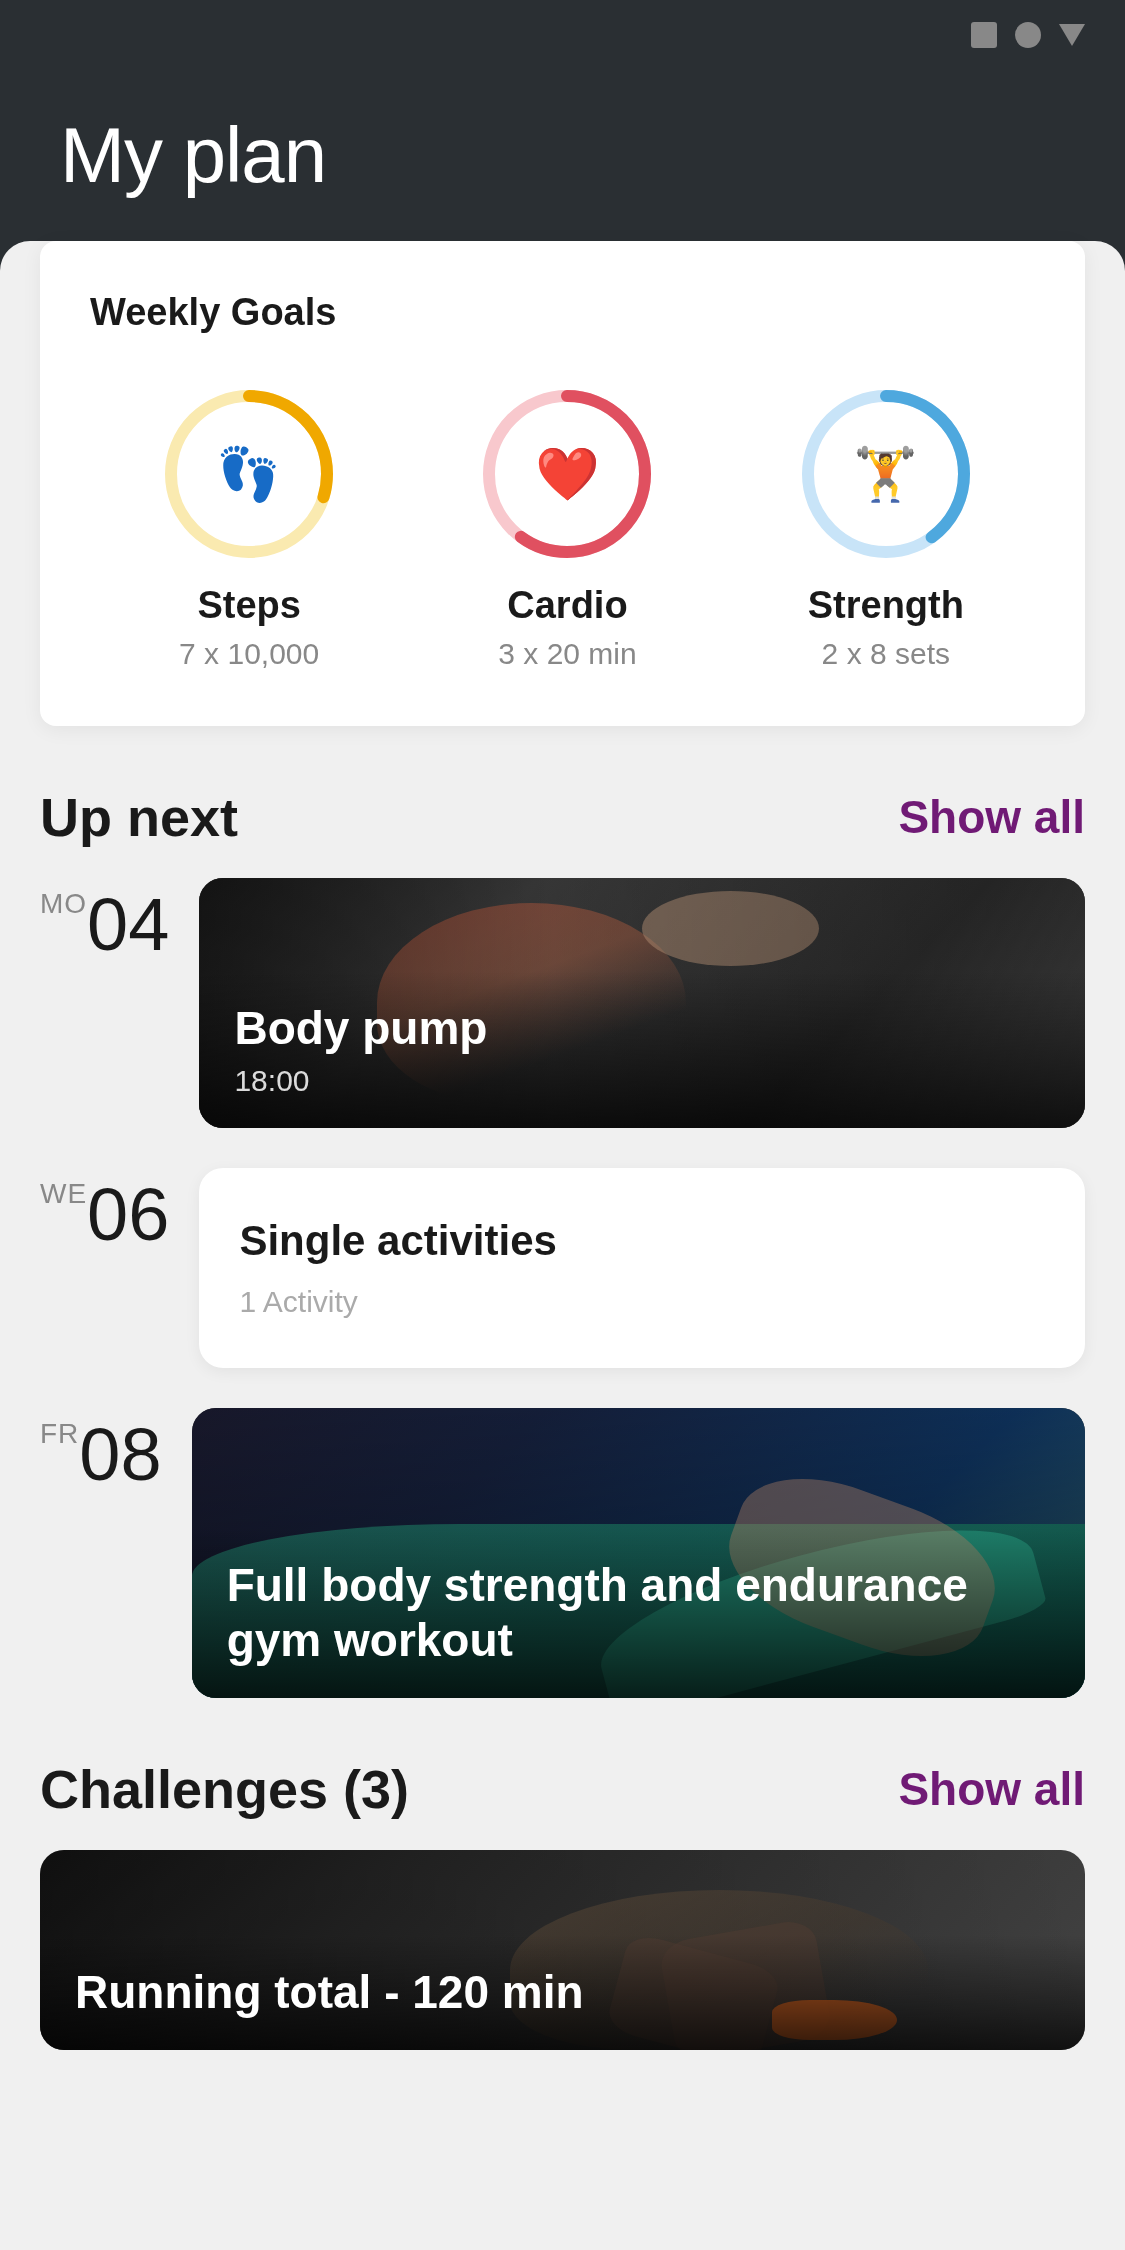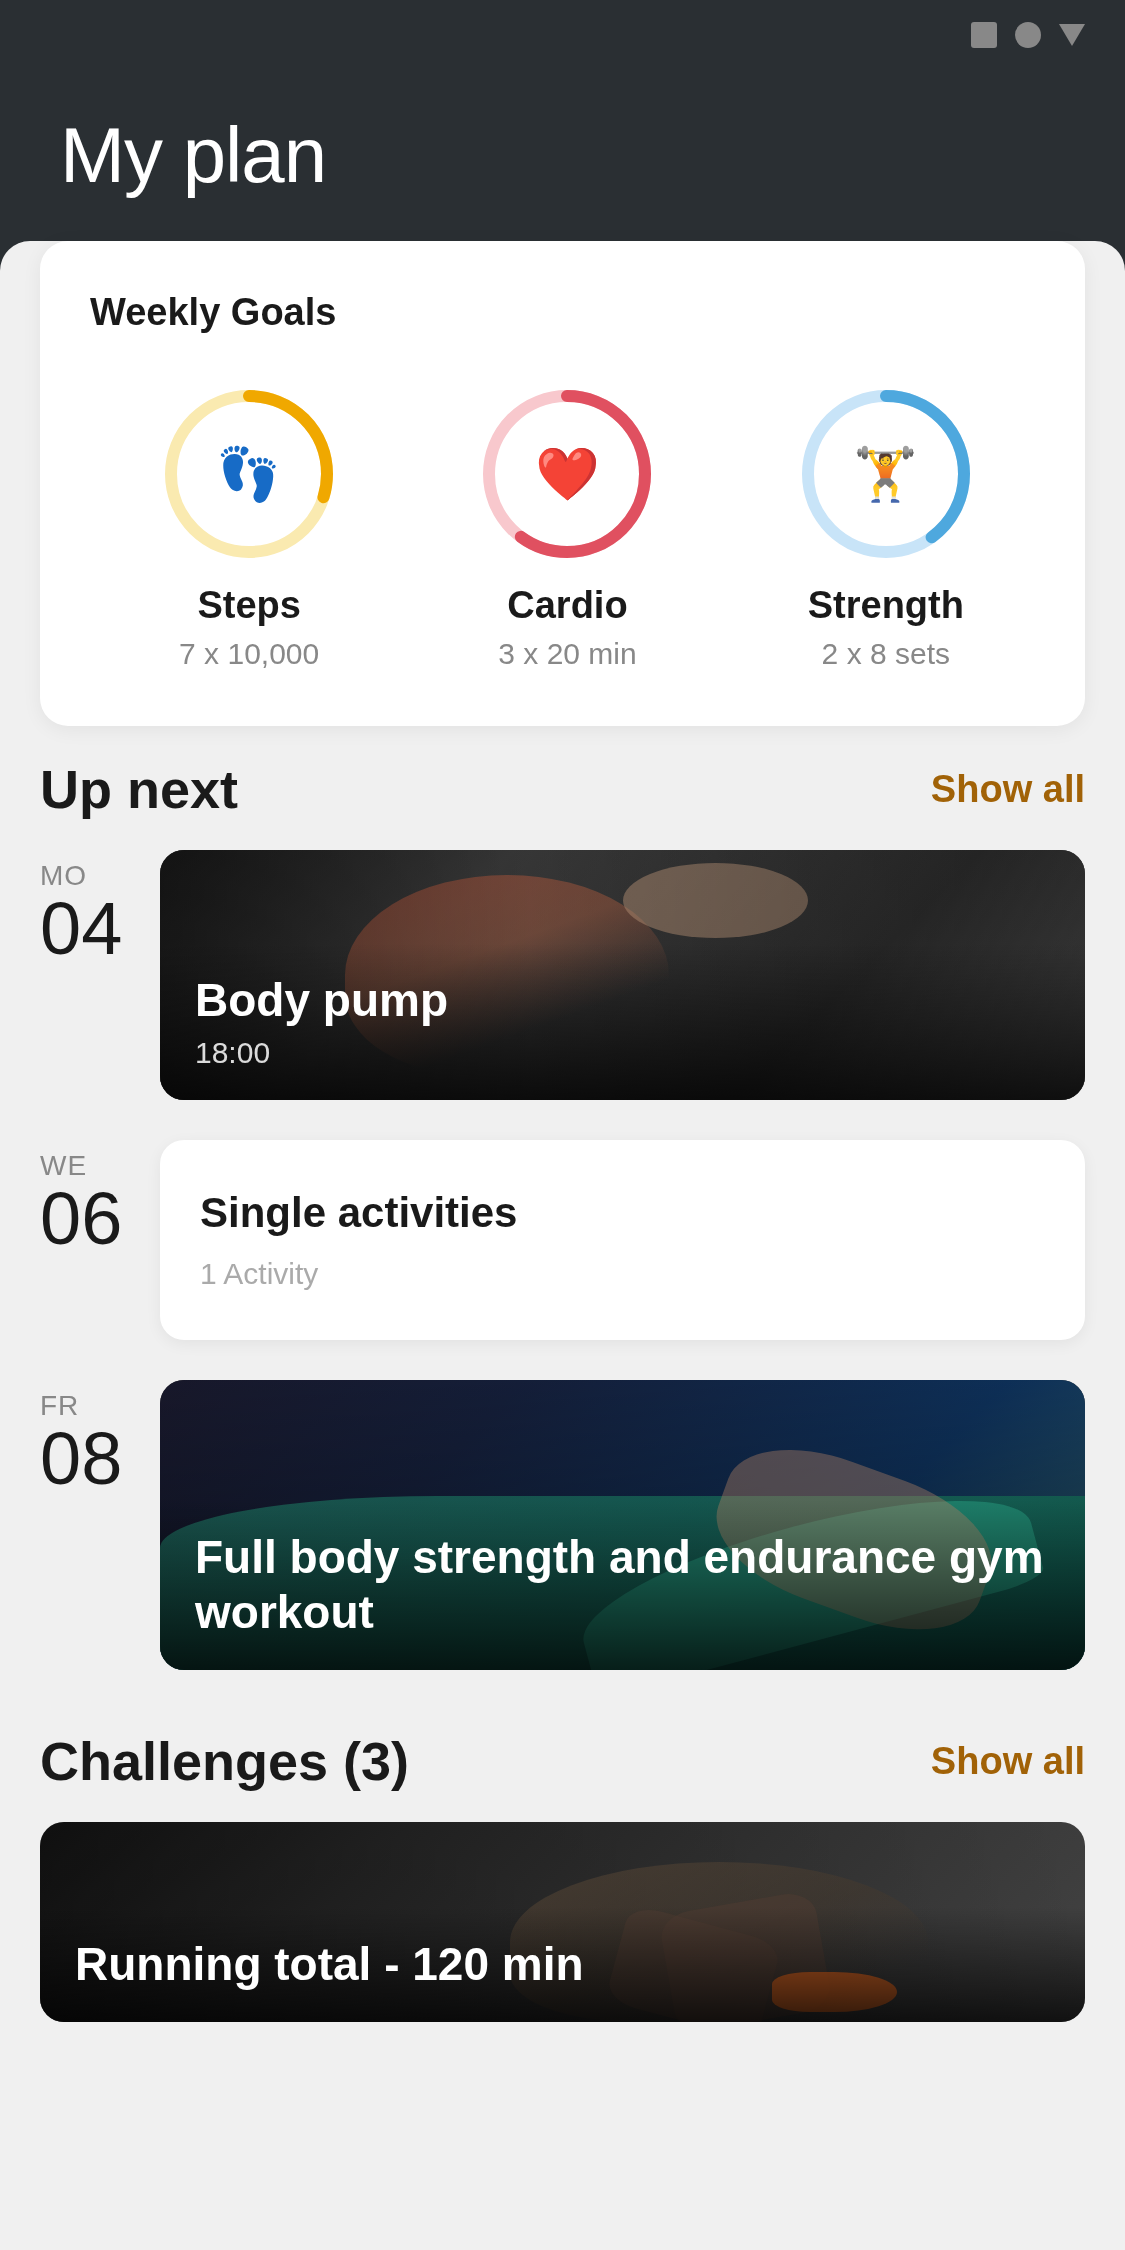--- a/index.html
+++ b/index.html
@@ -58,23 +58,23 @@
     .main-content {
       background: #f0f0f0;
       padding: 0 40px 40px 40px;
       margin-top: -40px;
       border-radius: 30px 30px 0 0;
     }
 
     
     .weekly-goals-card {
       background: #ffffff;
-      border-radius: 28px;
+      border-radius: 16px;
       padding: 50px 40px 55px 50px;
-      margin-bottom: 32px;
+      margin-bottom: 60px;
       box-shadow: 0 4px 20px rgba(0,0,0,0.06);
     }
 
     .weekly-goals-title {
       font-size: 38px;
       font-weight: 700;
       color: #1a1a1a;
       margin-bottom: 50px;
     }
 
@@ -134,44 +134,43 @@
       margin-bottom: 30px;
     }
 
     .section-title {
       font-size: 54px;
       font-weight: 700;
       color: #1a1a1a;
     }
 
     .show-all-btn {
-      font-size: 38px;
+      font-size: 46px;
       font-weight: 600;
-      color: #a16207;
+      color: #701a75;
       background: none;
       border: none;
       cursor: pointer;
     }
 
     
     .up-next-section {
       margin-bottom: 60px;
     }
 
     
     .schedule-item {
       display: flex;
       align-items: flex-start;
       gap: 30px;
       margin-bottom: 40px;
     }
 
     .date-col {
       display: flex;
-      flex-direction: column;
       align-items: flex-start;
       min-width: 90px;
       padding-top: 10px;
       text-align: right;
     }
 
     .date-day {
       font-size: 28px;
       font-weight: 500;
       color: #888;

